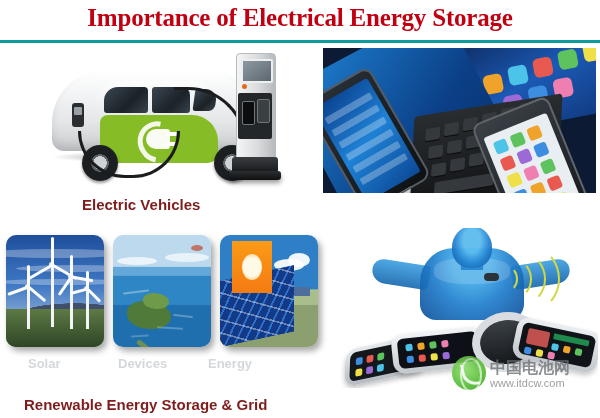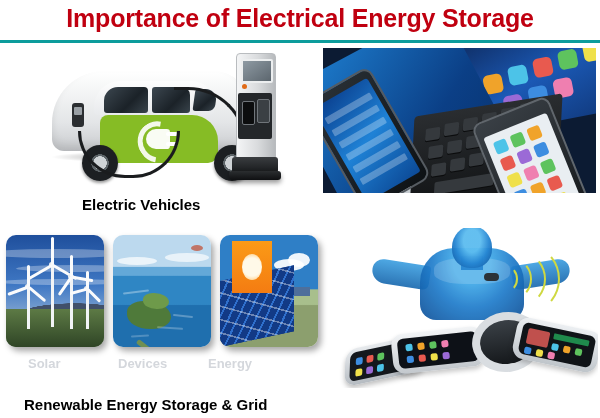--- a/index.html
+++ b/index.html
@@ -8,34 +8,34 @@
     font-family:"Liberation Sans","DejaVu Sans",sans-serif;
     position:relative;
   }
   .slide{position:relative;width:600px;height:418px;}
 
   
   .title{
     position:absolute;left:0;top:4px;width:600px;text-align:center;
     font-size:25px;font-weight:bold;letter-spacing:-0.2px;
     color:#C00010;
-    font-family:Liberation Sans, sans-serif;
+    font-family:Liberation Serif, serif;
   }
   .title-rule{
     position:absolute;left:0;top:40px;width:600px;height:3px;
     background:#0C9C9C;
   }
 
   
   .pic{position:absolute;overflow:hidden;}
   .rounded{border-radius:10px;box-shadow:3px 4px 6px rgba(0,0,0,.35);}
 
   
   .caption{
-    position:absolute;font-size:15px;font-weight:bold;color:#000000;
+    position:absolute;font-size:15px;font-weight:bold;color:#7f1d1d;
     white-space:nowrap;
   }
   .subcap{
     position:absolute;font-size:13px;font-weight:bold;color:#d4d7dc;
     white-space:nowrap;
   }
 
   
   .ev{left:34px;top:47px;width:286px;height:148px;}
   .car-body{
@@ -485,14 +485,19 @@
           <div class="mini" style="left:44px;top:15px;background:#f0a32a;"></div>
           <div class="mini" style="left:56px;top:15px;background:#5ec35e;"></div>
           <div class="mini" style="left:6px;top:24px;background:#3d8de0;"></div>
           <div class="mini" style="left:18px;top:24px;background:#efe04a;"></div>
           <div class="mini" style="left:30px;top:24px;background:#ef7fb0;"></div>
         </div>
       </div>
     </div>
   </div>
 
+  <div class="wm">
+    <div class="globe"></div>
+    <div class="wm-cn">中国电池网</div>
+    <div class="wm-url">www.itdcw.com</div>
+  </div>
 
 </div>
 
 </body></html>

